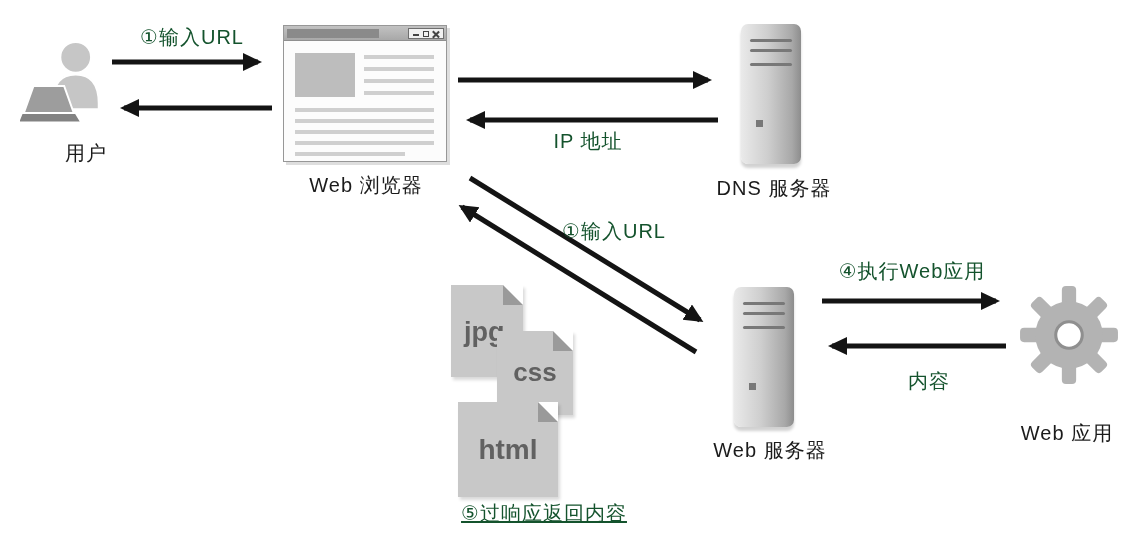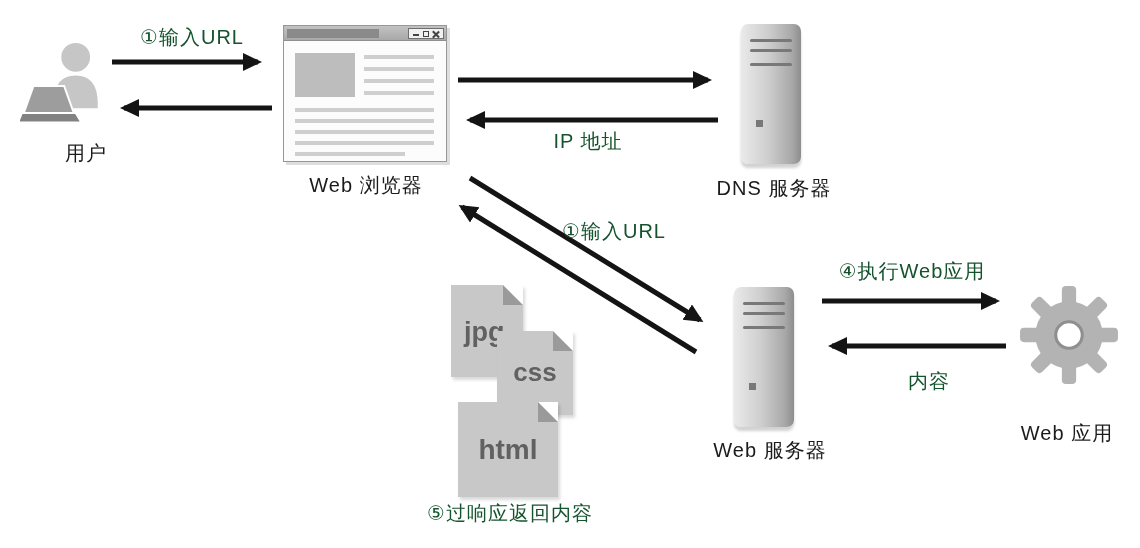--- a/index.html
+++ b/index.html
@@ -151,15 +151,15 @@
   </div>
   <div class="file" style="left:458px; top:402px; width:100px; height:95px; z-index:3;">
     <span class="file-text" style="left:0; top:32px; width:100%; text-align:center; font-size:28px;">html</span>
   </div>
 
   <div class="lbl" style="left:192px; top:24px;">①输入URL</div>
   <div class="lbl" style="left:588px; top:128px;">IP 地址</div>
   <div class="lbl" style="left:614px; top:218px;">①输入URL</div>
   <div class="lbl" style="left:912px; top:258px;">④执行Web应用</div>
   <div class="lbl" style="left:929px; top:368px;">内容</div>
-  <div class="lbl" style="left:510px; top:500px;">⑤过响应返回内容</div>
+  <div class="lbl" style="left:544px; top:500px;text-decoration:underline;">⑤过响应返回内容</div>
 
 </div>
 
 </body></html>

